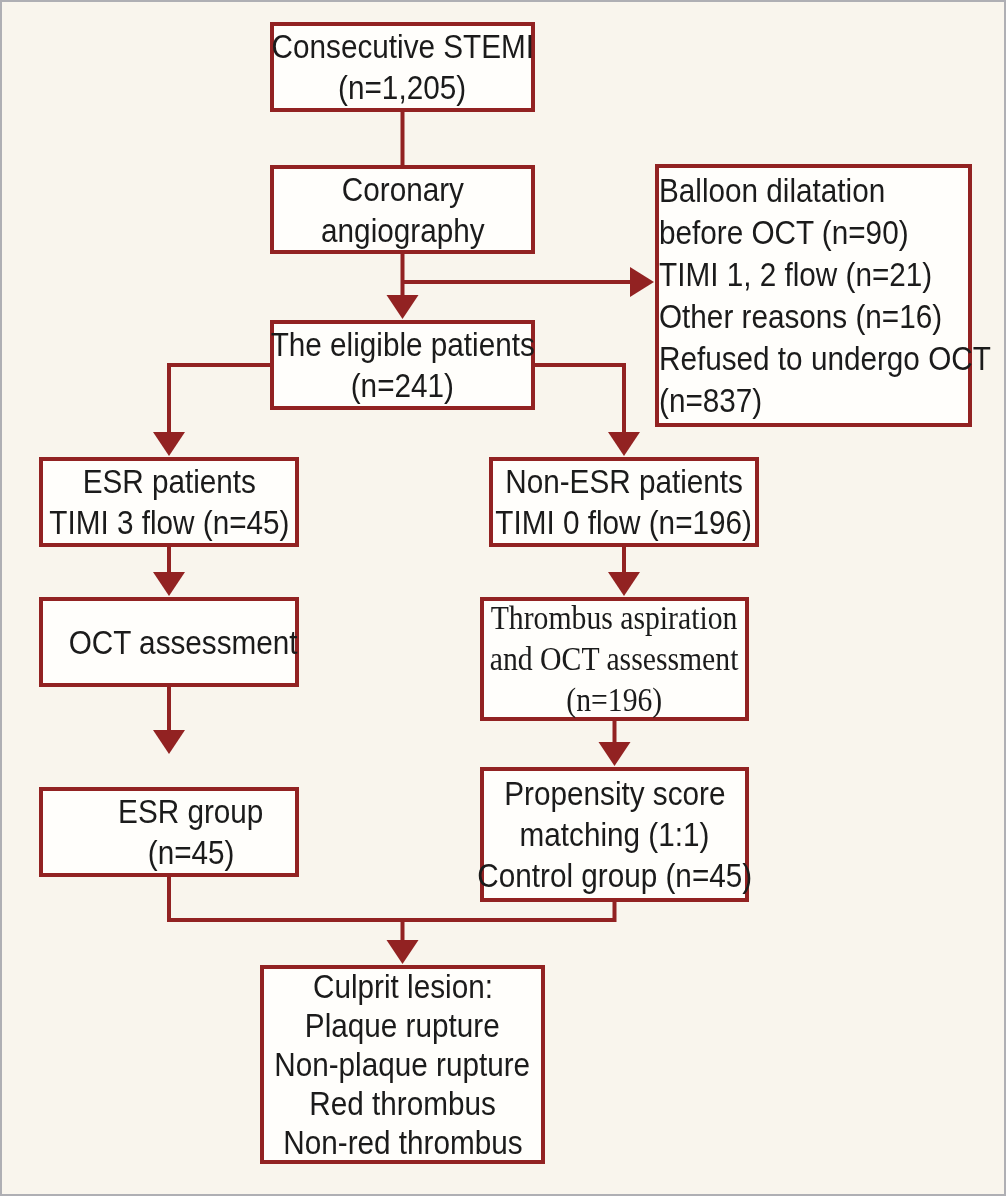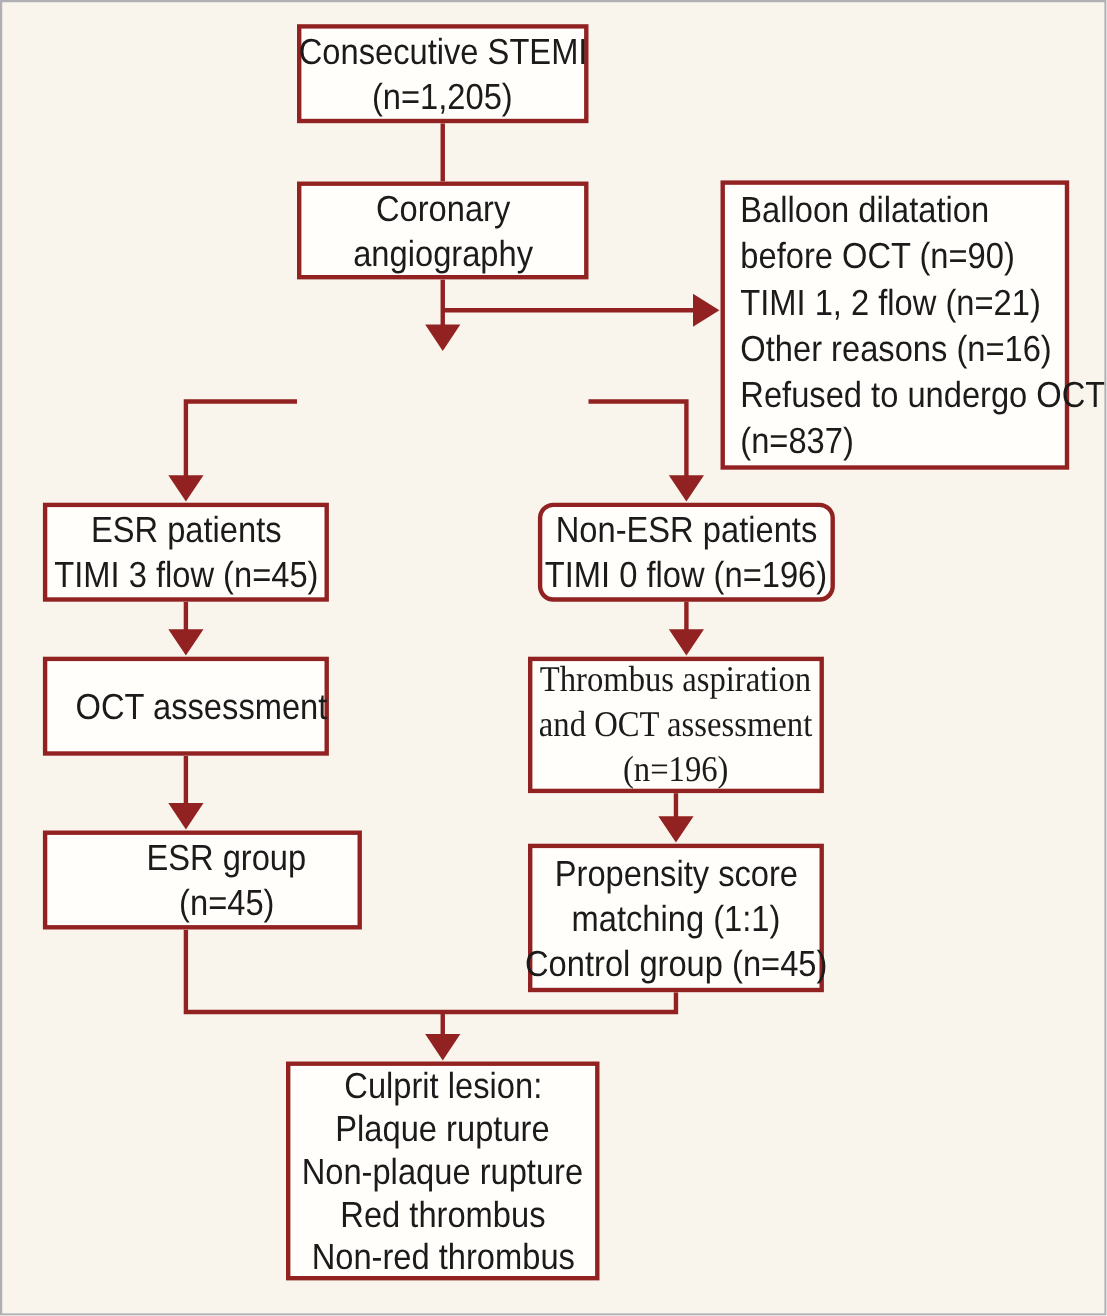--- a/index.html
+++ b/index.html
@@ -19,32 +19,32 @@
     position:absolute;
     box-sizing:border-box;
     background:var(--boxfill,#FFFEFB);
     border:4px solid var(--accent,#922222);
     display:flex;flex-direction:column;justify-content:center;align-items:center;
     color:var(--ink,#1B1B1B);
     font-size:33px;line-height:41px;
     text-align:center;
   }
   .node .txt{transform:scaleX(0.9);transform-origin:50% 50%;white-space:nowrap;}
-  .node.left-align{align-items:flex-start;text-align:left;padding-left:14px;}
+  .node.left-align{align-items:flex-start;text-align:left;}
   .node.left-align .txt{transform-origin:0 50%;}
   
   .n-consecutive{left:268px;top:20px;width:265px;height:90px;}
   .n-angiography{left:268px;top:163px;width:265px;height:89px;}
   .n-exclusions{left:653px;top:162px;width:317px;height:263px;line-height:42px;}
   .n-eligible{left:268px;top:318px;width:265px;height:90px;}
   .n-esr-patients{left:37px;top:455px;width:260px;height:90px;}
-  .n-non-esr{left:487px;top:455px;width:270px;height:90px;border-radius:14px;}
+  .n-non-esr{left:487px;top:455px;width:270px;height:90px;}
   .n-oct{left:37px;top:595px;width:260px;height:90px;padding-left:28px;}
   .n-thrombus{left:478px;top:595px;width:269px;height:124px;font-family:Liberation Serif, serif;}
-  .n-esr-group{left:37px;top:753px;width:290px;height:90px;padding-left:44px;}
+  .n-esr-group{left:37px;top:785px;width:260px;height:90px;padding-left:44px;}
   .n-propensity{left:478px;top:765px;width:269px;height:135px;}
   .n-culprit{left:258px;top:963px;width:285px;height:199px;line-height:39px;}
 </style>
 </head>
 <body>
 
 <div class="figure">
 
   <svg class="connectors" viewBox="0 0 1006 1196" aria-hidden="true">
 
@@ -91,20 +91,24 @@
 
   <div class="node n-exclusions left-align">
     <div class="txt">Balloon dilatation</div>
     <div class="txt">before OCT (n=90)</div>
     <div class="txt">TIMI 1, 2 flow (n=21)</div>
     <div class="txt">Other reasons (n=16)</div>
     <div class="txt">Refused to undergo OCT</div>
     <div class="txt">(n=837)</div>
   </div>
 
+  <div class="node n-eligible">
+    <div class="txt">The eligible patients</div>
+    <div class="txt">(n=241)</div>
+  </div>
 
   <div class="node n-esr-patients">
     <div class="txt">ESR patients</div>
     <div class="txt">TIMI 3 flow (n=45)</div>
   </div>
 
   <div class="node n-non-esr">
     <div class="txt">Non-ESR patients</div>
     <div class="txt">TIMI 0 flow (n=196)</div>
   </div>

